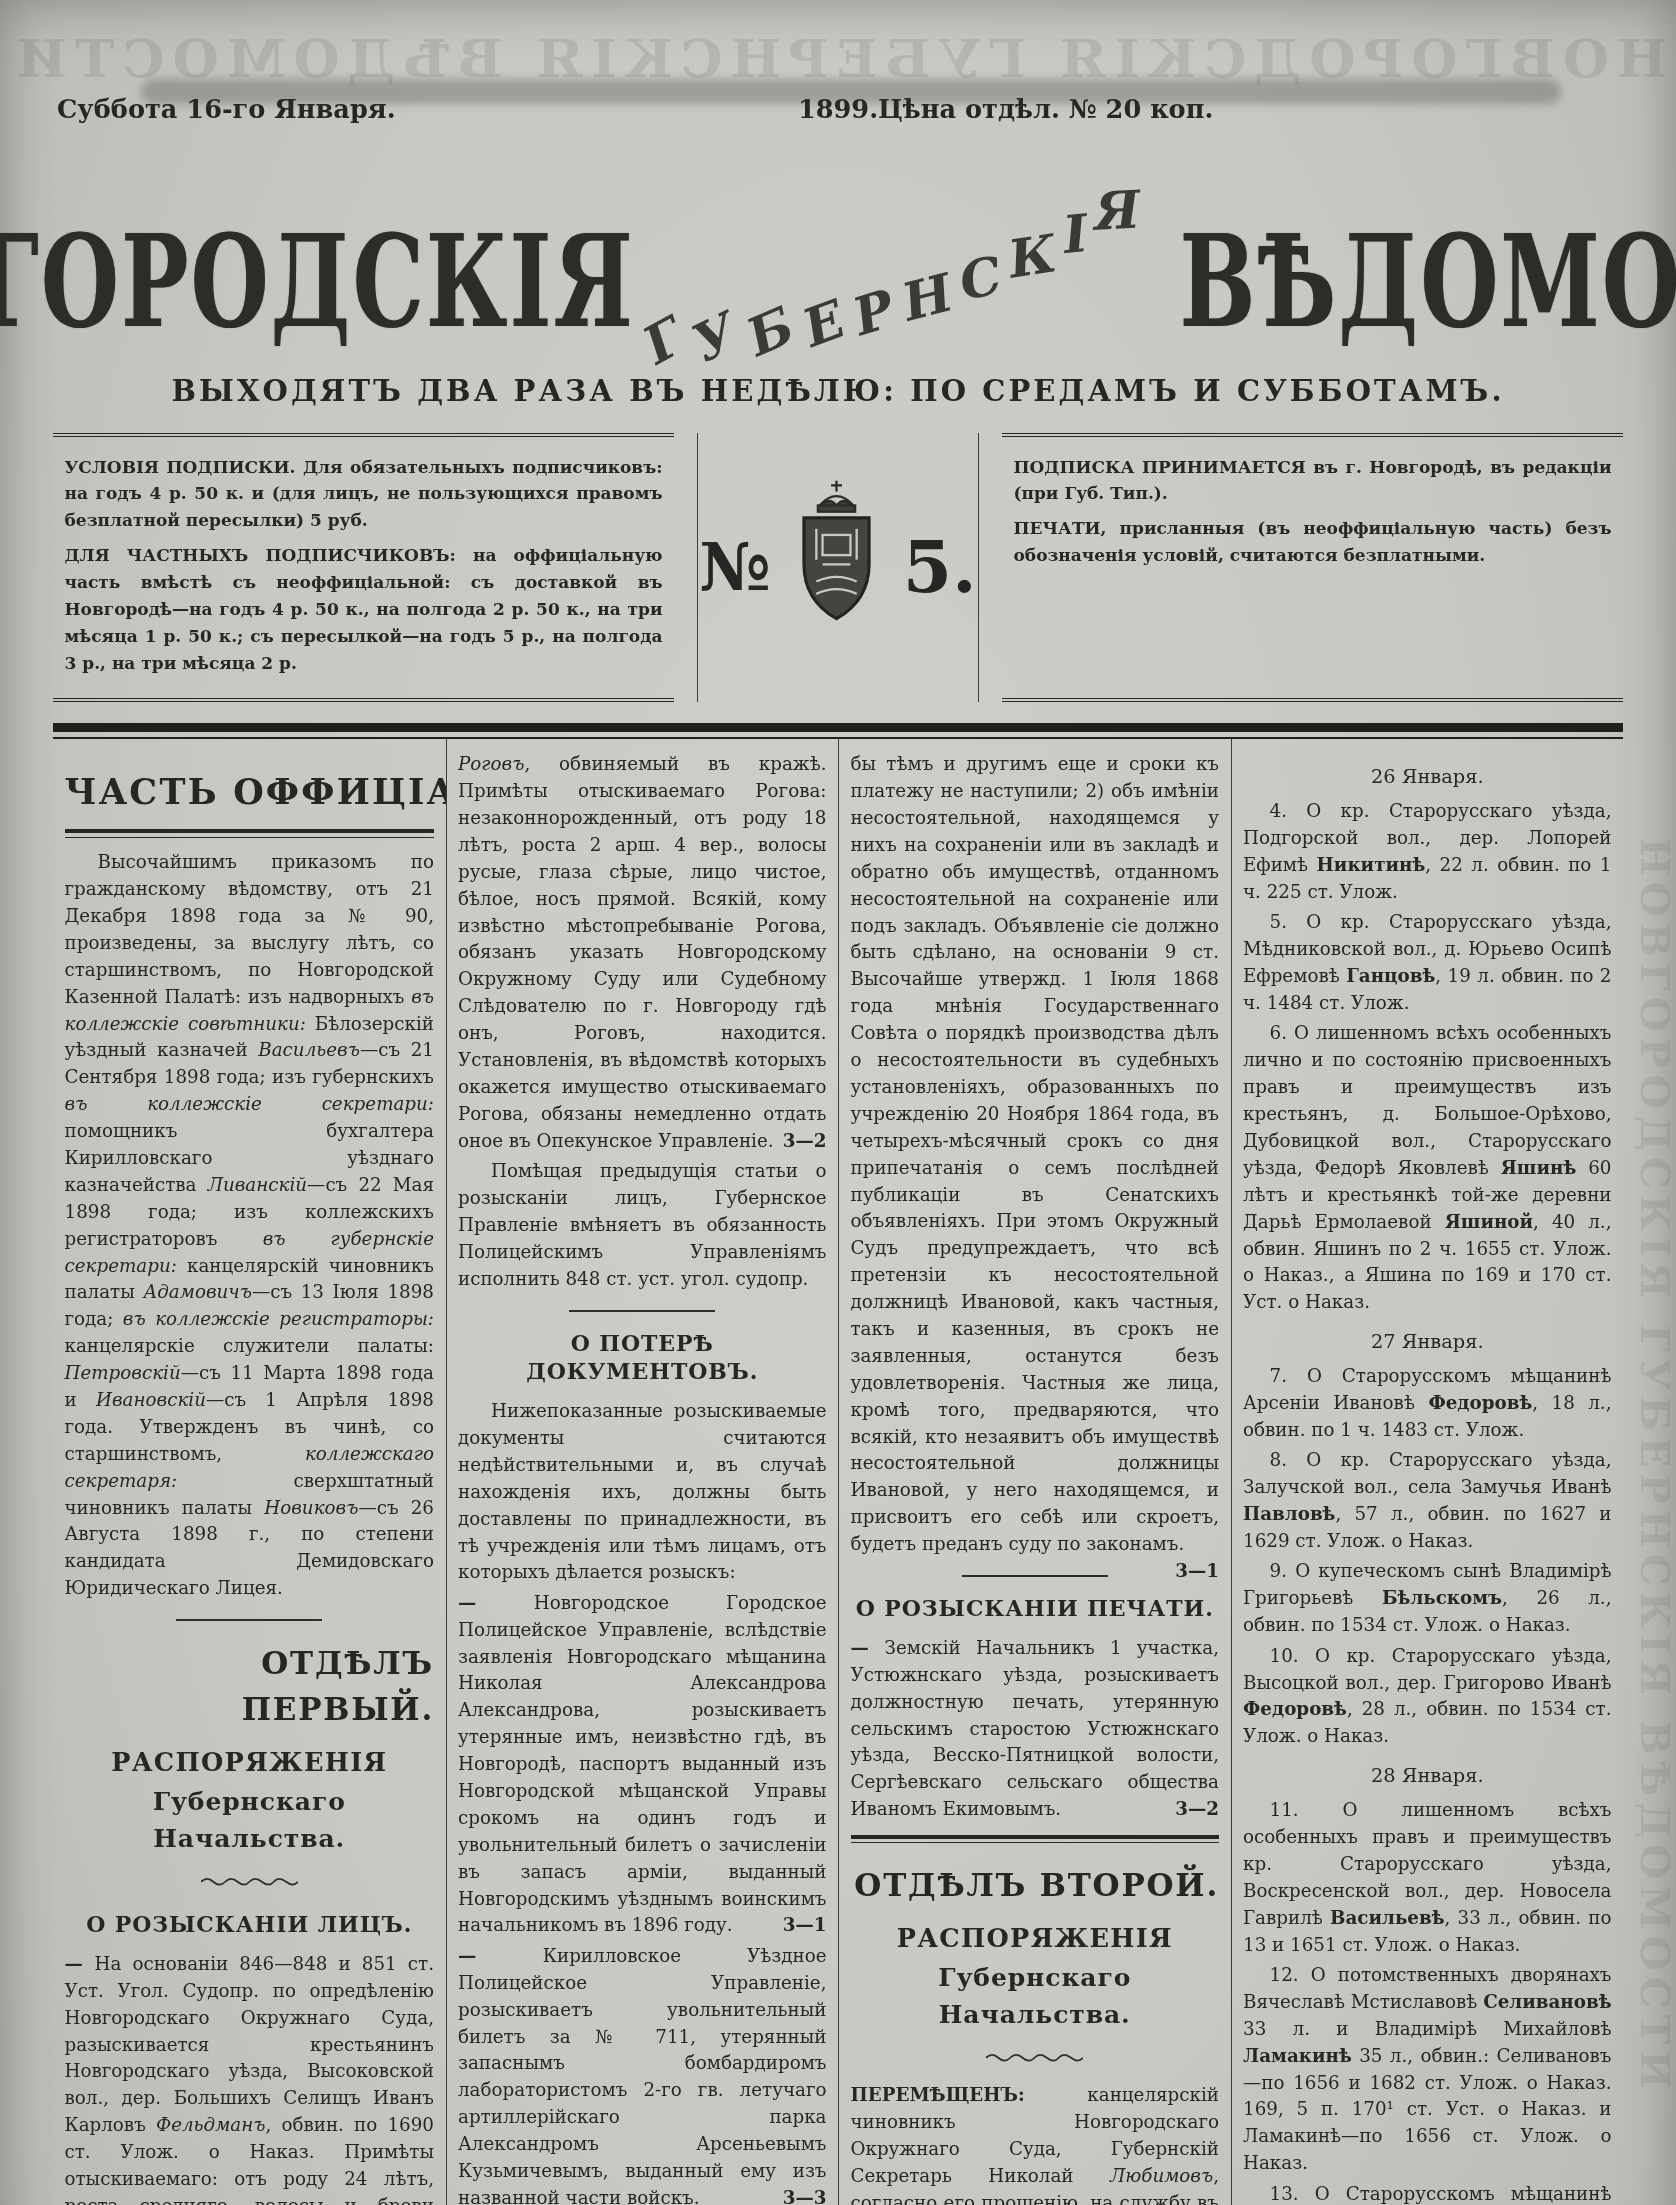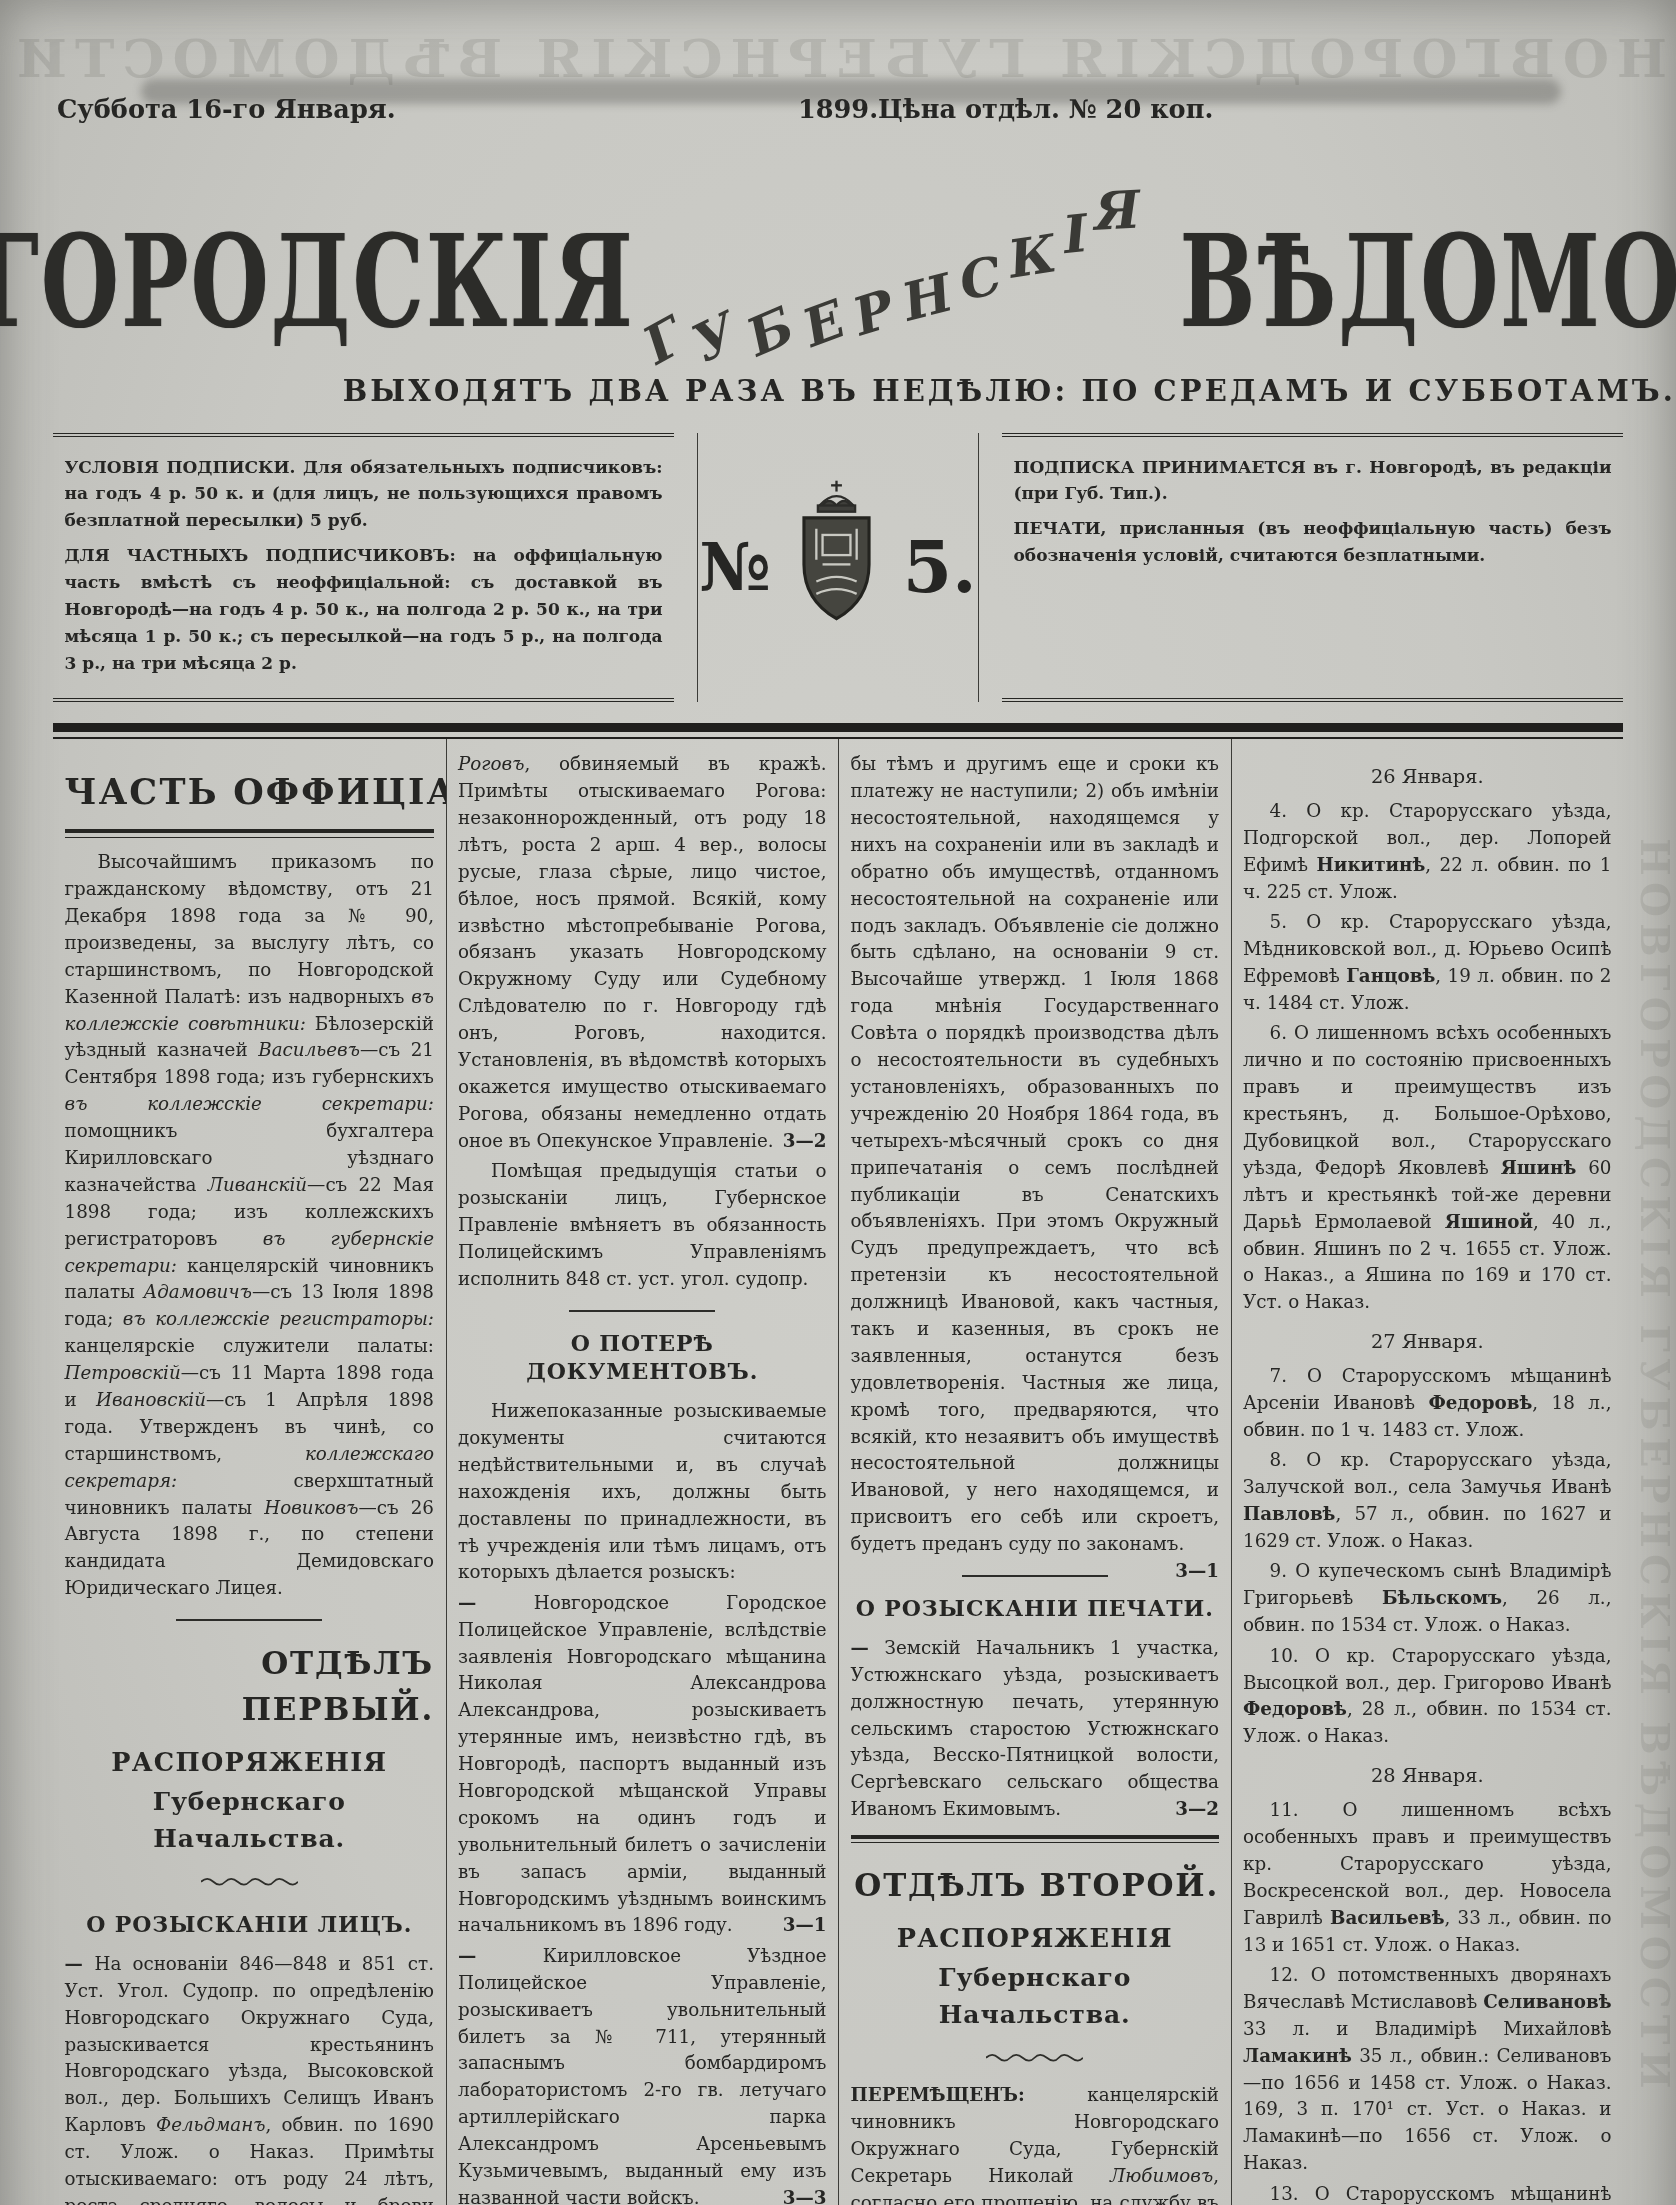--- a/index.html
+++ b/index.html
@@ -17,21 +17,21 @@
   .topline{display:grid;grid-template-columns:1fr auto 1fr;align-items:baseline;
            padding:94px 57px 0 57px;font-size:25.6px;font-weight:700;}
   .topline .c{text-align:center;}
   .topline .r{}
   
   .masthead{display:flex;justify-content:center;align-items:flex-end;gap:16px;margin-top:42px;height:190px;}
   .bigword{font-size:90px;font-weight:700;letter-spacing:1.8px;transform:scaleY(1.42);transform-origin:bottom;white-space:nowrap;color:#2c2c29;text-shadow:0 0 0.9px rgba(40,40,38,.5);}
   .arcword{display:inline-flex;gap:11.5px;transform:rotate(-16deg) translateY(-53px);font-style:italic;font-weight:700;font-size:52px;color:#3a3a36;}
   .arcword span{display:inline-block;}
   
-  .subtitle{text-align:right;font-size:29px;font-weight:700;letter-spacing:3.1px;margin-top:17.6px;white-space:nowrap;}
+  .subtitle{text-align:center;font-size:29px;font-weight:700;letter-spacing:3.1px;margin-top:17.6px;white-space:nowrap;}
   
   .band{display:grid;grid-template-columns:1fr 282px 1fr;gap:23px;margin:25px 53px 0 53px;}
   .box{border-top:4px double #262623;border-bottom:4px double #262623;padding:17px 11.5px 13.2px 11.5px;
        font-size:17px;font-weight:700;line-height:1.58;text-align:justify;}
   .box .p{margin:0 0 8px;text-indent:0;}
   .bandcenter{position:relative;display:flex;align-items:center;justify-content:center;gap:19.4px;
               border-left:1.3px solid #3c3c38;border-right:1.3px solid #3c3c38;}
   .no-sign{font-size:66px;font-weight:700;}
   .no-num{font-size:71px;font-weight:700;}
   .coat{margin-top:-31px;}
@@ -180,20 +180,20 @@
       <p class="case"><span>4. О кр. Старорусскаго уѣзда, Подгорской вол., дер. Лопорей Ефимѣ </span><span class="b">Никитинѣ</span><span>, 22 л. обвин. по 1 ч. 225 ст. Улож.</span></p>
       <p class="case"><span>5. О кр. Старорусскаго уѣзда, Мѣдниковской вол., д. Юрьево Осипѣ Ефремовѣ </span><span class="b">Ганцовѣ</span><span>, 19 л. обвин. по 2 ч. 1484 ст. Улож.</span></p>
       <p class="case"><span>6. О лишенномъ всѣхъ особенныхъ лично и по состоянію присвоенныхъ правъ и преимуществъ изъ крестьянъ, д. Большое-Орѣхово, Дубовицкой вол., Старорусскаго уѣзда, Федорѣ Яковлевѣ </span><span class="b">Яшинѣ</span><span> 60 лѣтъ и крестьянкѣ той-же деревни Дарьѣ Ермолаевой </span><span class="b">Яшиной</span><span>, 40 л., обвин. Яшинъ по 2 ч. 1655 ст. Улож. о Наказ., а Яшина по 169 и 170 ст. Уст. о Наказ.</span></p>
       <div class="date-head">27 Января.</div>
       <p class="case"><span>7. О Старорусскомъ мѣщанинѣ Арсеніи Ивановѣ </span><span class="b">Федоровѣ</span><span>, 18 л., обвин. по 1 ч. 1483 ст. Улож.</span></p>
       <p class="case"><span>8. О кр. Старорусскаго уѣзда, Залучской вол., села Замучья Иванѣ </span><span class="b">Павловѣ</span><span>, 57 л., обвин. по 1627 и 1629 ст. Улож. о Наказ.</span></p>
       <p class="case"><span>9. О купеческомъ сынѣ Владимірѣ Григорьевѣ </span><span class="b">Бѣльскомъ</span><span>, 26 л., обвин. по 1534 ст. Улож. о Наказ.</span></p>
       <p class="case"><span>10. О кр. Старорусскаго уѣзда, Высоцкой вол., дер. Григорово Иванѣ </span><span class="b">Федоровѣ</span><span>, 28 л., обвин. по 1534 ст. Улож. о Наказ.</span></p>
       <div class="date-head">28 Января.</div>
       <p class="case"><span>11. О лишенномъ всѣхъ особенныхъ правъ и преимуществъ кр. Старорусскаго уѣзда, Воскресенской вол., дер. Новосела Гаврилѣ </span><span class="b">Васильевѣ</span><span>, 33 л., обвин. по 13 и 1651 ст. Улож. о Наказ.</span></p>
-      <p class="case"><span>12. О потомственныхъ дворянахъ Вячеславѣ Мстиславовѣ </span><span class="b">Селивановѣ</span><span> 33 л. и Владимірѣ Михайловѣ </span><span class="b">Ламакинѣ</span><span> 35 л., обвин.: Селивановъ—по 1656 и 1458 ст. Улож. о Наказ. 169, 3 п. 170¹ ст. Уст. о Наказ. и Ламакинѣ—по 1656 ст. Улож. о Наказ.</span></p>
+      <p class="case"><span>12. О потомственныхъ дворянахъ Вячеславѣ Мстиславовѣ </span><span class="b">Селивановѣ</span><span> 33 л. и Владимірѣ Михайловѣ </span><span class="b">Ламакинѣ</span><span> 35 л., обвин.: Селивановъ—по 1656 и 1682 ст. Улож. о Наказ. 169, 5 п. 170¹ ст. Уст. о Наказ. и Ламакинѣ—по 1656 ст. Улож. о Наказ.</span></p>
       <p class="case"><span>13. О Старорусскомъ мѣщанинѣ Николаѣ Васильевѣ </span></p>
 
     </section>
 
   </main>
 </div>
 
 
 </body></html>

